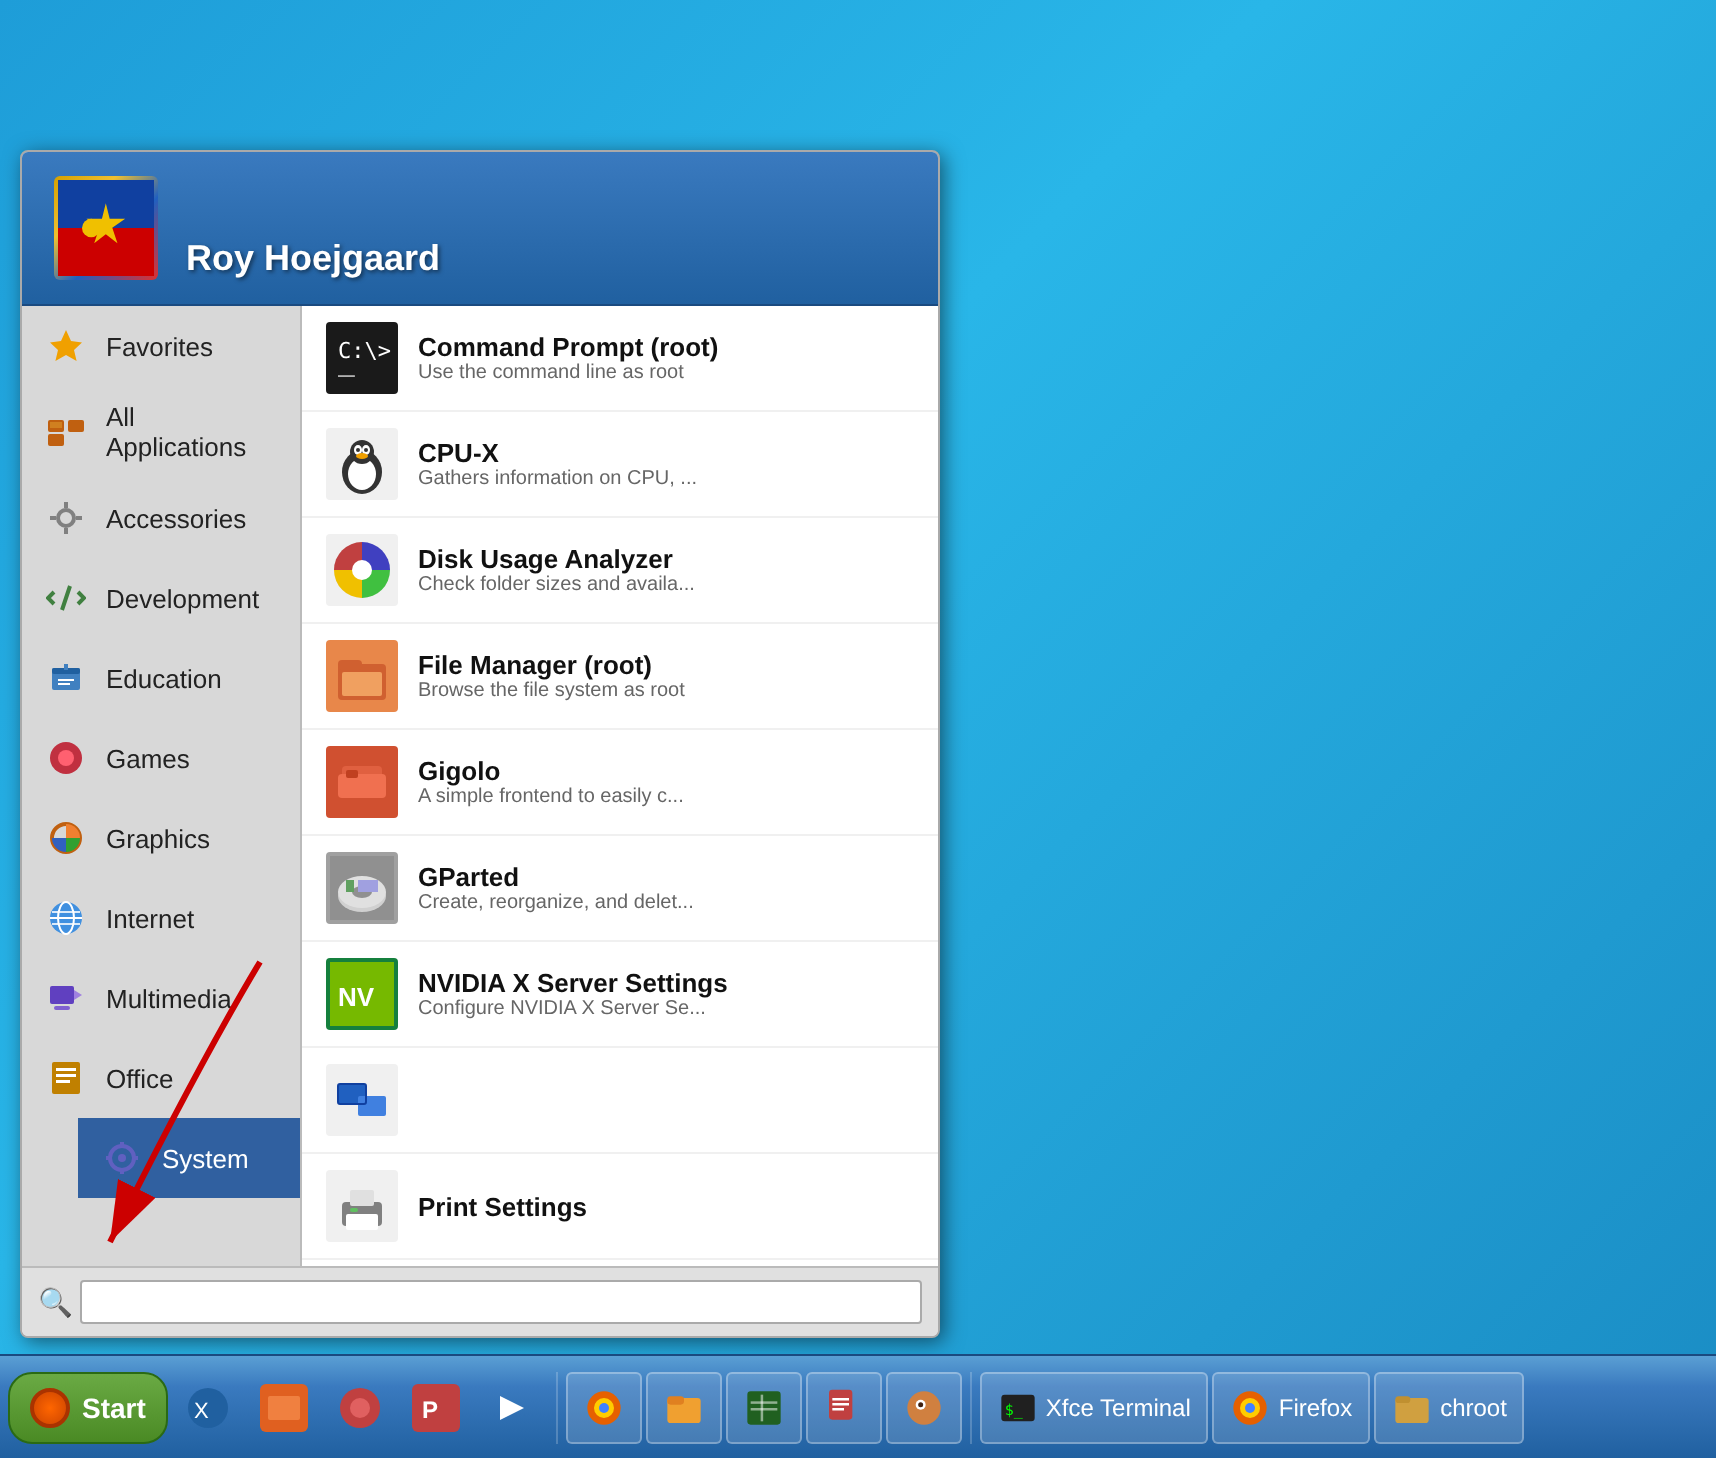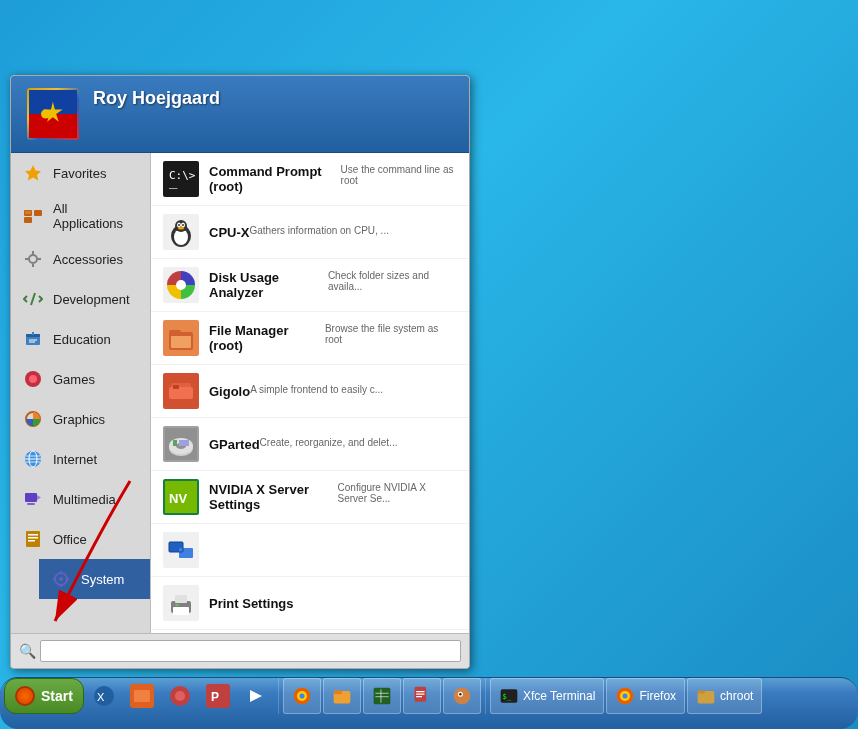--- a/index.html
+++ b/index.html
@@ -31,21 +31,21 @@
       border-radius: 4px;
       box-shadow: 2px 2px 10px rgba(0,0,0,0.5);
       overflow: hidden;
     }
 
     
     .menu-header {
       background: linear-gradient(180deg, #3a7abf 0%, #2060a0 100%);
       padding: 12px 16px;
       display: flex;
-      align-items: flex-start;
+      align-items: flex-end;
       gap: 14px;
       border-bottom: 1px solid #1a4a80;
     }
 
     .user-avatar {
       width: 52px;
       height: 52px;
       border-radius: 3px;
       background: linear-gradient(135deg, #d4a000 0%, #f0c030 30%, #2060c0 60%, #e03030 100%);
       display: flex;
@@ -128,21 +128,21 @@
       height: 36px;
       flex-shrink: 0;
       display: flex;
       align-items: center;
       justify-content: center;
       border-radius: 2px;
     }
 
     .app-info {
       display: flex;
-      flex-direction: row;
+      flex-direction: column;
     }
 
     .app-name {
       font-size: 13px;
       font-weight: bold;
       color: #111;
     }
 
     .app-desc {
       font-size: 10px;
@@ -170,25 +170,24 @@
 
     
     .taskbar {
       position: absolute;
       bottom: 0;
       left: 0;
       right: 0;
       height: 52px;
       background: linear-gradient(180deg, #5a9fd4 0%, #3a7abf 30%, #2060a0 100%);
       display: flex;
-      align-items: flex-start;
+      align-items: center;
       border-top: 1px solid #1a4a80;
       gap: 2px;
       padding: 0 4px;
-      border-radius: 18px;
     }
 
     .start-button {
       display: flex;
       align-items: center;
       gap: 6px;
       padding: 4px 10px;
       background: linear-gradient(180deg, #6aaa44 0%, #4a8a24 100%);
       border: 1px solid #2a6a14;
       border-radius: 12px;

